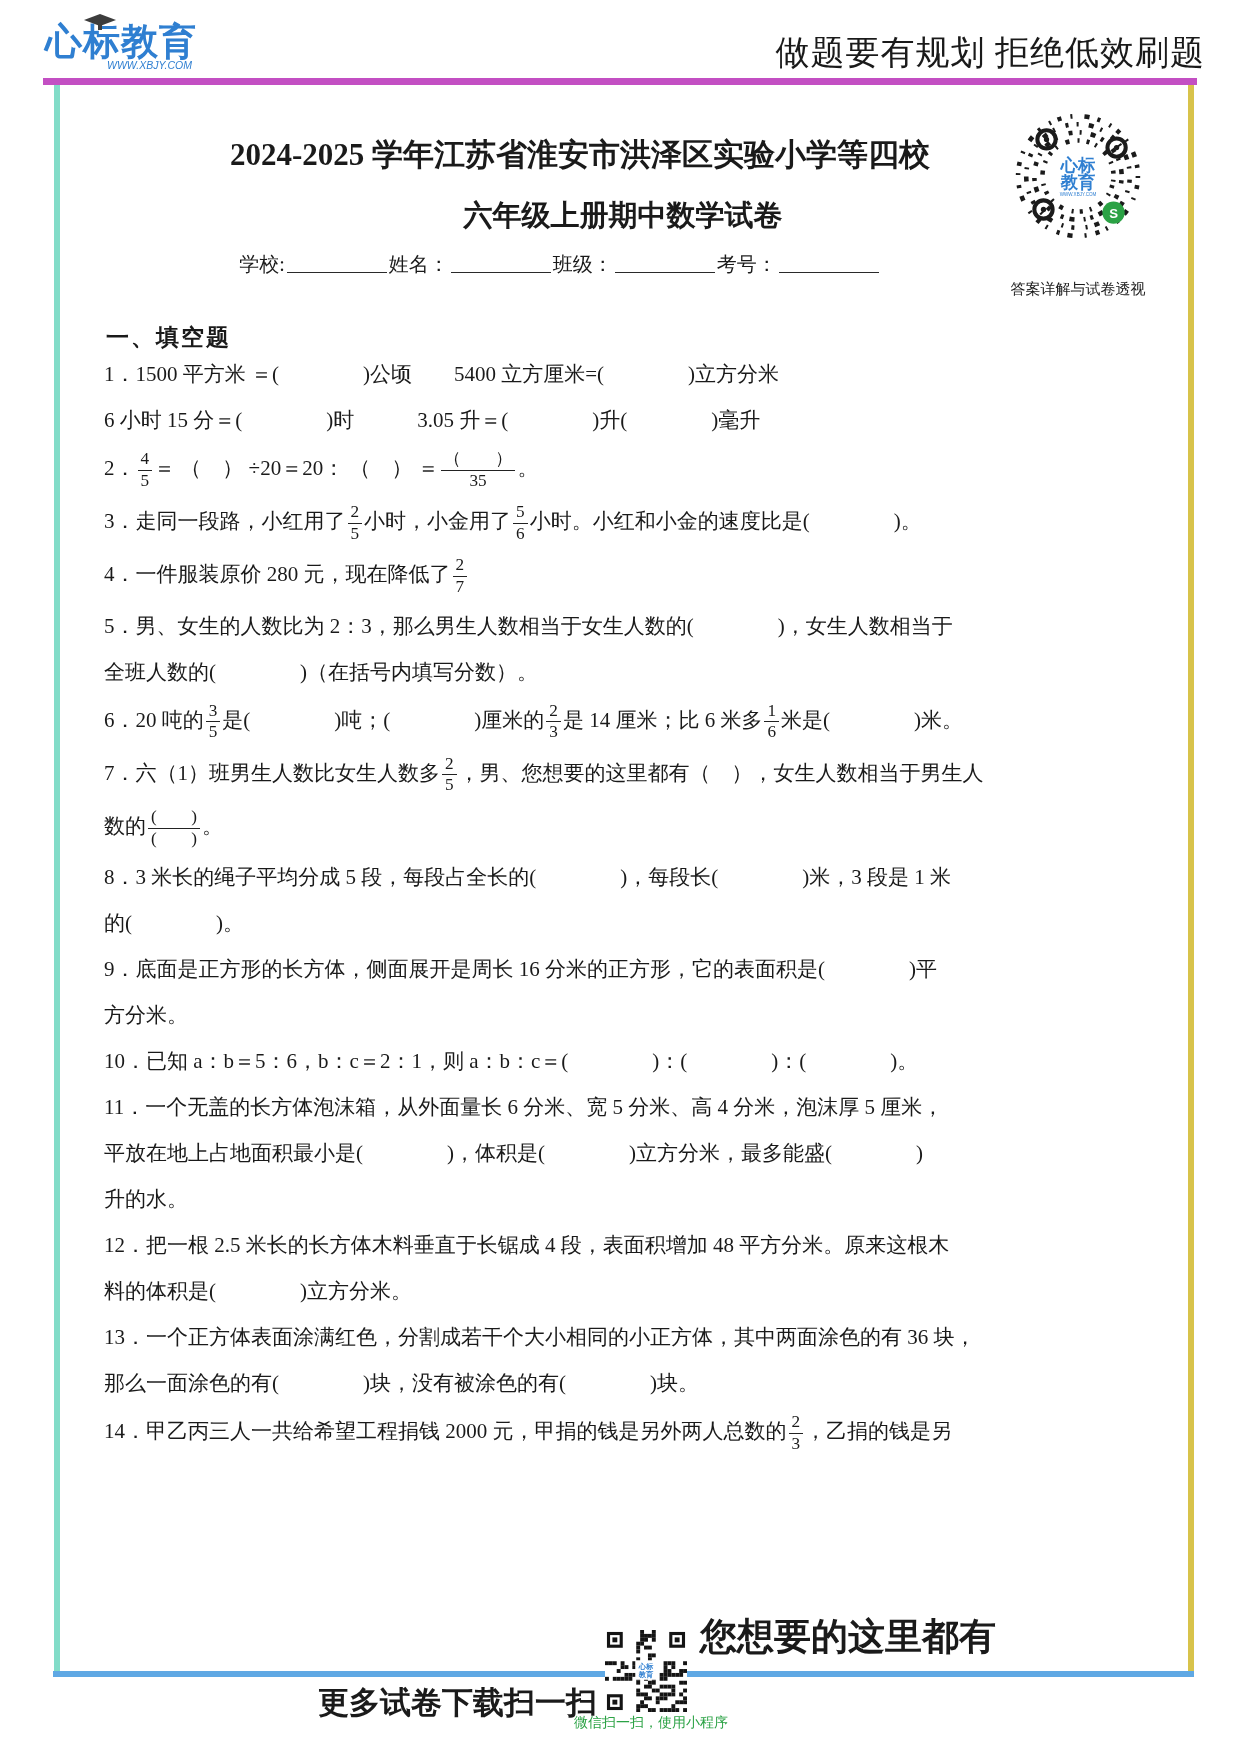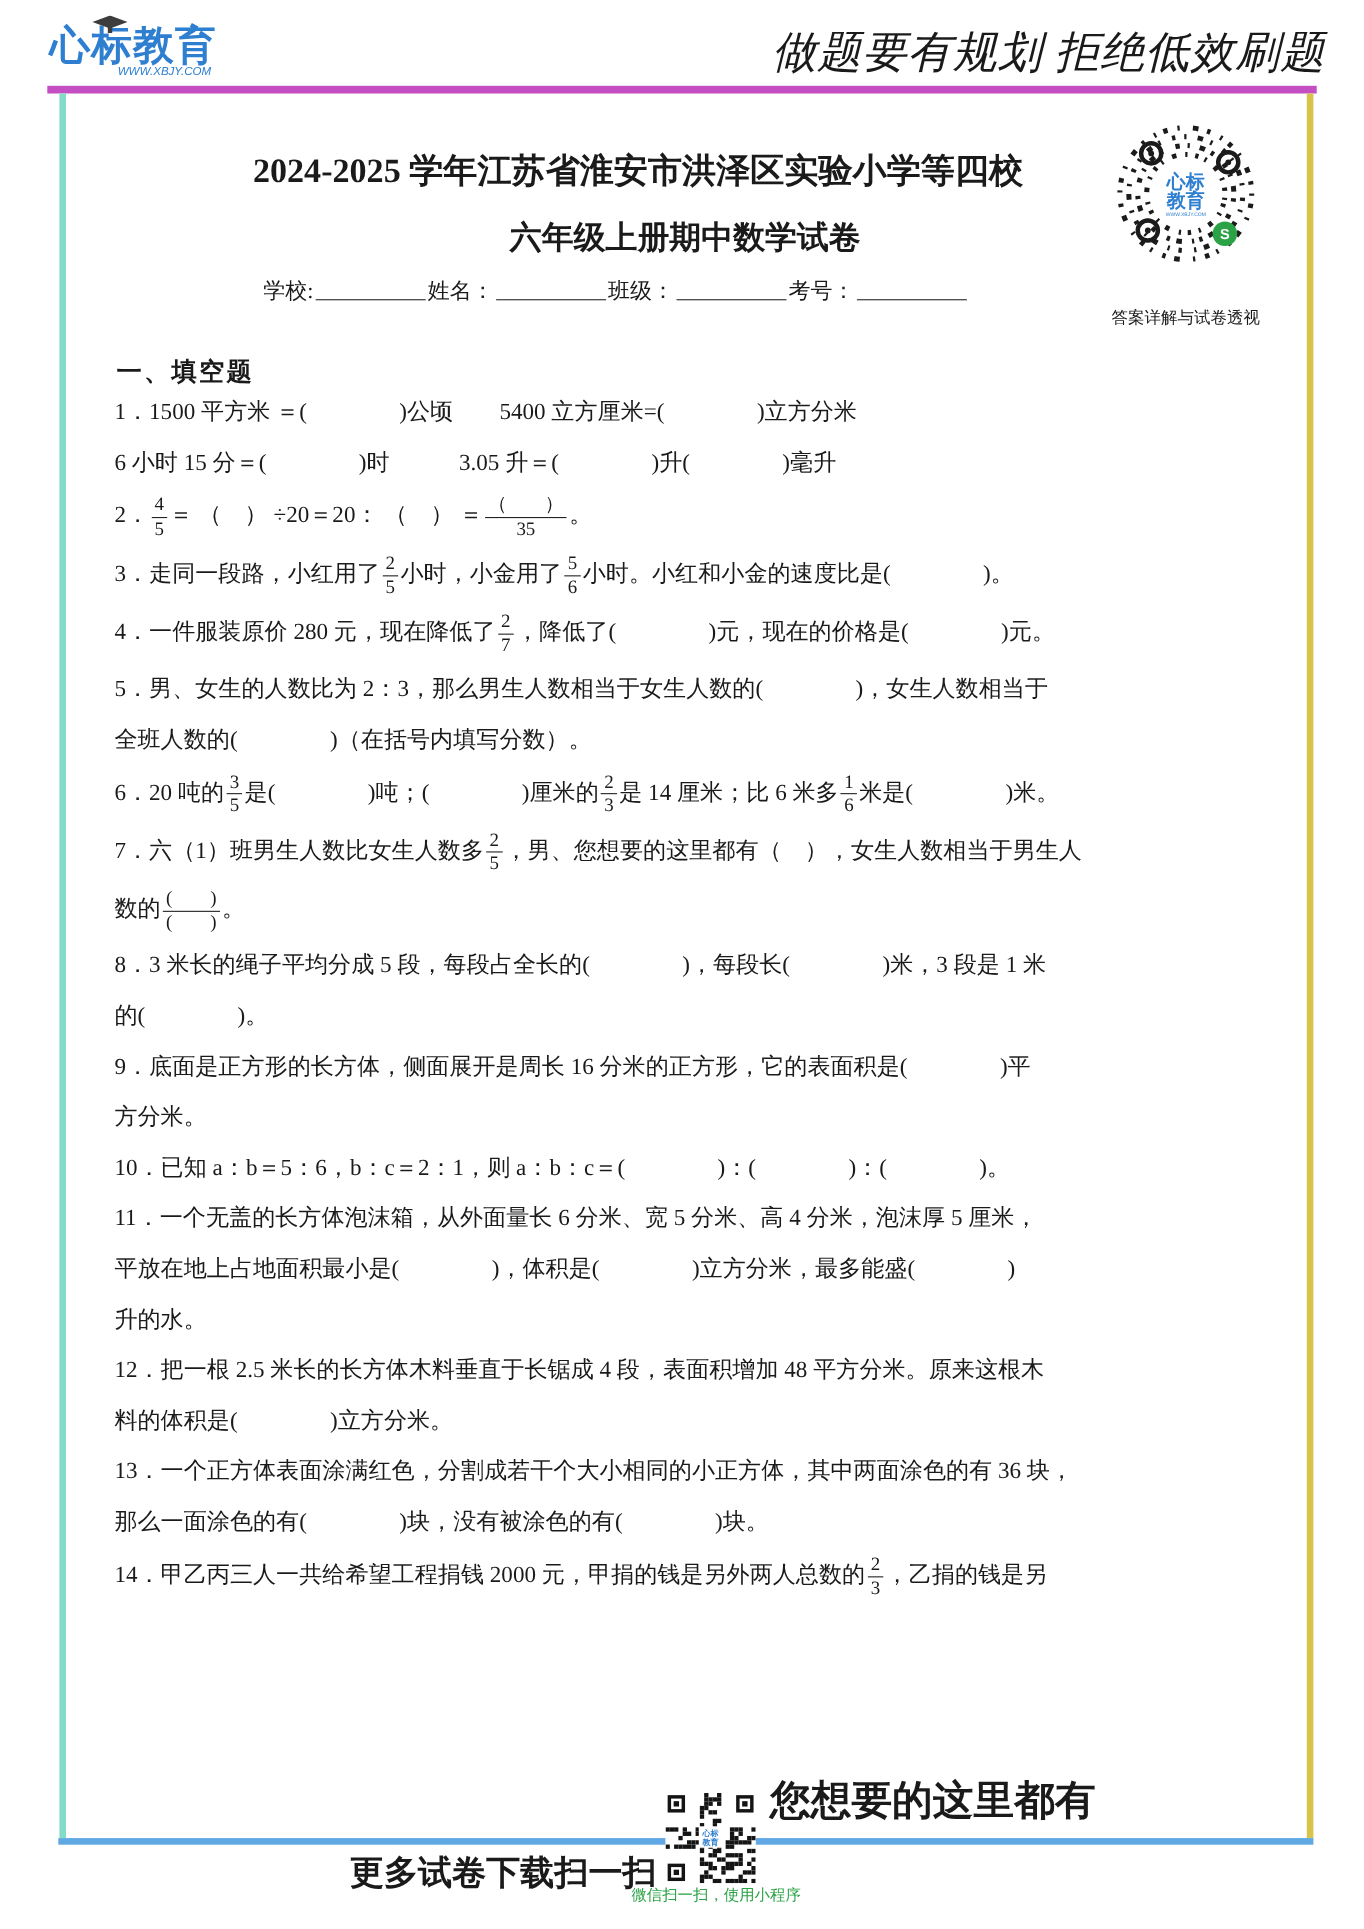--- a/index.html
+++ b/index.html
@@ -11,21 +11,21 @@
   .frame-top{position:absolute;left:43px;top:78px;width:1154px;height:7px;background:var(--line-magenta,#c34fc3);}
   .frame-left{position:absolute;left:54px;top:85px;width:6px;height:1586px;background:var(--border-teal,#82dcc8);}
   .frame-right{position:absolute;left:1188px;top:85px;width:6px;height:1586px;background:var(--border-yellow,#d8c34b);}
   .frame-bottom{position:absolute;left:53px;top:1671px;width:1141px;height:6px;background:var(--line-blue,#5fa8e4);}
 
   
   .logo{position:absolute;left:45px;top:22px;width:220px;}
   .logo-main{font-family:"Liberation Sans",sans-serif;font-weight:bold;font-size:37px;line-height:40px;color:var(--logo-blue,#2f7fd1);letter-spacing:1px;white-space:nowrap;}
   .logo-sub{font-family:"Liberation Sans",sans-serif;font-style:italic;font-size:10.5px;color:var(--logo-blue,#2f7fd1);margin-top:-3px;margin-left:62px;white-space:nowrap;}
   .logo-cap{position:absolute;left:84px;top:14px;}
-  .slogan{position:absolute;top:20px;right:35px;font-size:40px;white-space:nowrap;letter-spacing:1px;font-style:italic;}
+  .slogan{position:absolute;top:30px;right:35px;font-size:34px;white-space:nowrap;letter-spacing:1px;}
 
   
   .title1{position:absolute;left:0;top:134px;width:1160px;text-align:center;font-size:31px;font-weight:bold;white-space:nowrap;}
   .title2{position:absolute;left:56px;top:196px;width:1134px;text-align:center;font-size:29px;font-weight:bold;white-space:nowrap;}
   .info-line{position:absolute;left:120px;top:250px;width:880px;text-align:center;font-size:20px;white-space:nowrap;font-family:Liberation Serif, serif;}
   .info-line .blank{display:inline-block;width:100px;height:22px;border-bottom:1.5px solid #2a2a2a;margin:0 2px -2px 2px;}
   .qr-circle{position:absolute;left:1012px;top:110px;width:132px;height:132px;}
   .qr-note{position:absolute;left:998px;top:280px;width:160px;text-align:center;font-size:15px;white-space:nowrap;}
 
   
@@ -87,21 +87,21 @@
   <text x="100" y="106" text-anchor="middle" font-size="13" font-weight="bold" fill="#ffffff" font-family="Liberation Sans, sans-serif">S</text>
 </svg>
 <div class="qr-note">答案详解与试卷透视</div>
 
 <div class="section-title">一、填空题</div>
 <div class="questions">
     <div class="qline"><span>1．1500 平方米 ＝(　　　　)公顷　　5400 立方厘米=(　　　　)立方分米</span></div>
     <div class="qline"><span>6 小时 15 分＝(　　　　)时　　　3.05 升＝(　　　　)升(　　　　)毫升</span></div>
     <div class="qline"><span>2．</span><span class="frac"><span class="num">4</span><span class="den">5</span></span><span>＝ （　） ÷20＝20： （　） ＝</span><span class="frac"><span class="num">（　　）</span><span class="den">35</span></span><span>。</span></div>
     <div class="qline"><span>3．走同一段路，小红用了</span><span class="frac"><span class="num">2</span><span class="den">5</span></span><span>小时，小金用了</span><span class="frac"><span class="num">5</span><span class="den">6</span></span><span>小时。小红和小金的速度比是(　　　　)。</span></div>
-    <div class="qline"><span>4．一件服装原价 280 元，现在降低了</span><span class="frac"><span class="num">2</span><span class="den">7</span></span><span>，降低了(　　　　)元，现在的价格是(　　　　)元。</span></div>
+    <div class="qline"><span>4．一件服装原价 280 元，现在降低了</span><span class="frac"><span class="num">2</span><span class="den">7</span></span></div>
     <div class="qline"><span>5．男、女生的人数比为 2：3，那么男生人数相当于女生人数的(　　　　)，女生人数相当于</span></div>
     <div class="qline"><span>全班人数的(　　　　)（在括号内填写分数）。</span></div>
     <div class="qline"><span>6．20 吨的</span><span class="frac"><span class="num">3</span><span class="den">5</span></span><span>是(　　　　)吨；(　　　　)厘米的</span><span class="frac"><span class="num">2</span><span class="den">3</span></span><span>是 14 厘米；比 6 米多</span><span class="frac"><span class="num">1</span><span class="den">6</span></span><span>米是(　　　　)米。</span></div>
     <div class="qline"><span>7．六（1）班男生人数比女生人数多</span><span class="frac"><span class="num">2</span><span class="den">5</span></span><span>，男、您想要的这里都有（　），女生人数相当于男生人</span></div>
     <div class="qline"><span>数的</span><span class="frac"><span class="num">(　　)</span><span class="den">(　　)</span></span><span>。</span></div>
     <div class="qline"><span>8．3 米长的绳子平均分成 5 段，每段占全长的(　　　　)，每段长(　　　　)米，3 段是 1 米</span></div>
     <div class="qline"><span>的(　　　　)。</span></div>
     <div class="qline"><span>9．底面是正方形的长方体，侧面展开是周长 16 分米的正方形，它的表面积是(　　　　)平</span></div>
     <div class="qline"><span>方分米。</span></div>
     <div class="qline"><span>10．已知 a：b＝5：6，b：c＝2：1，则 a：b：c＝(　　　　)：(　　　　)：(　　　　)。</span></div>

